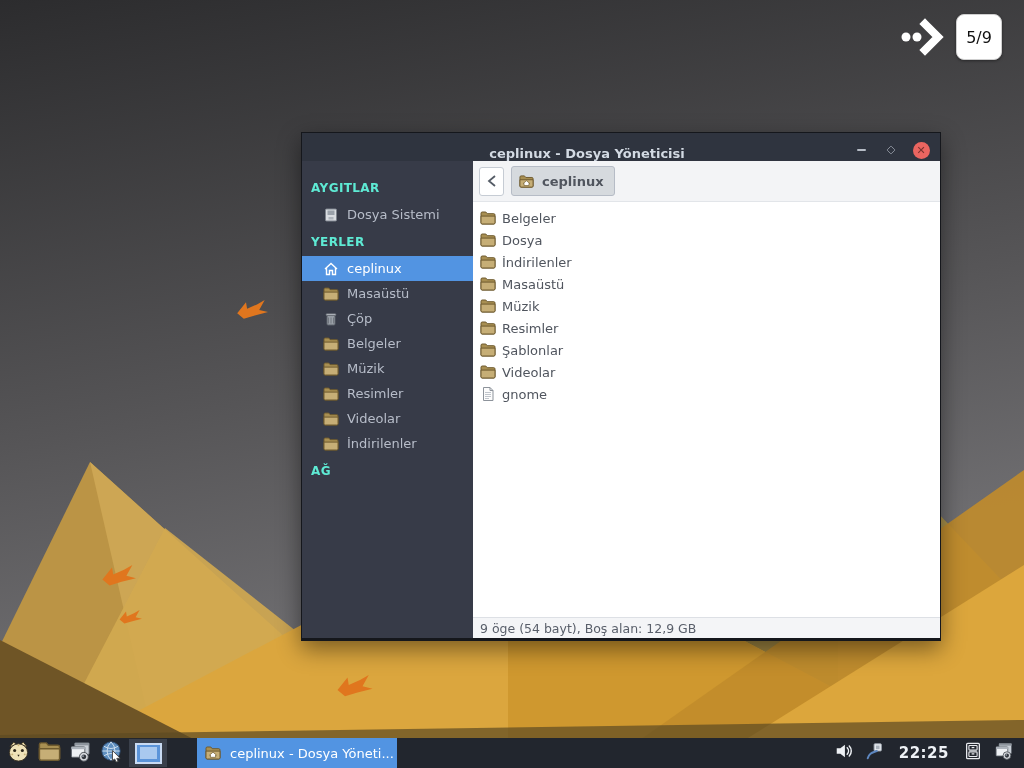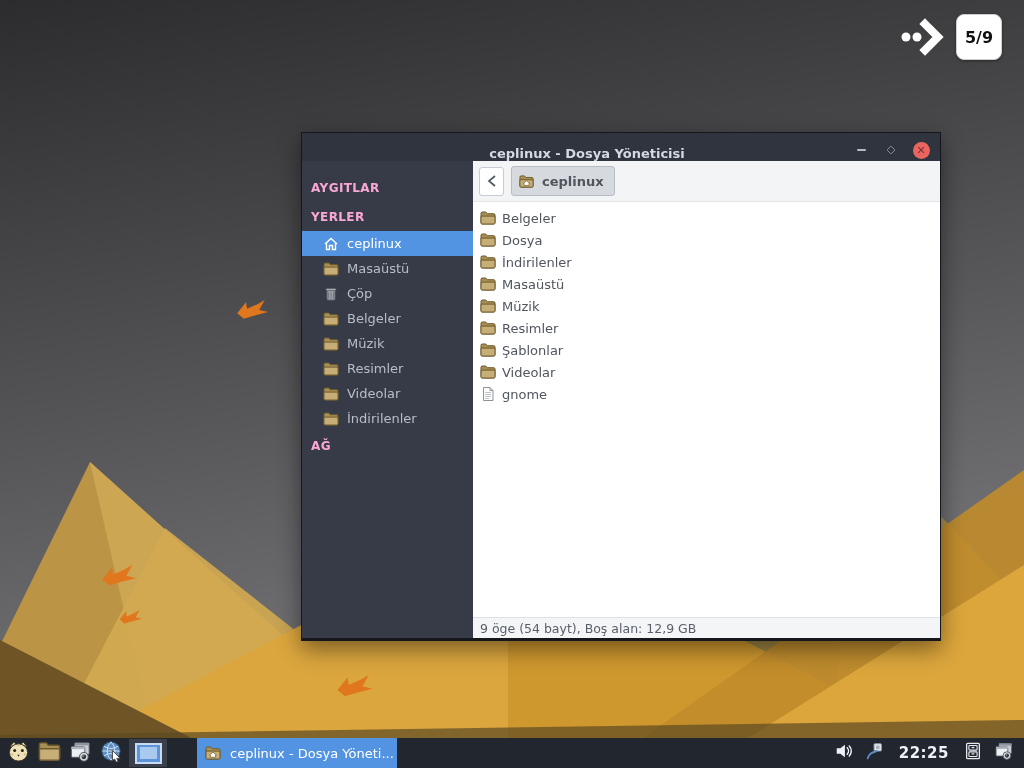--- a/index.html
+++ b/index.html
@@ -5,41 +5,41 @@
   * { margin:0; padding:0; box-sizing:border-box; }
   html,body { width:1024px; height:768px; overflow:hidden; }
   body { font-family:"DejaVu Sans", sans-serif; position:relative; background:#3a3a3c; }
 
   
   #wallpaper { position:absolute; inset:0; }
 
   
   #step-overlay { position:absolute; top:14px; right:22px; display:flex; align-items:center; gap:10px; }
   #step-badge { width:46px; height:46px; background:#fff; border:1px solid #cfcfcf; border-radius:8px;
-    display:flex; align-items:center; justify-content:center; font-weight:bold; font-size:16px; color:#111;
+    display:flex; align-items:center; justify-content:center; font-weight:normal; font-size:16px; color:#111;
     box-shadow:0 1px 3px rgba(0,0,0,.4); }
 
   
   #fm-window { position:absolute; left:301px; top:132px; width:640px; height:509px;
     border:1px solid #15171c; border-bottom:3px solid #15171c; box-shadow:0 8px 22px rgba(0,0,0,.45);
     display:flex; flex-direction:column; background:#fff; }
   #titlebar { height:28px; background:#2f343f; display:flex; align-items:flex-end; padding:0 8px; flex:0 0 auto; }
   #titlebar .app-icon { width:18px; height:16px; margin-left:4px; }
   #window-title { flex:1; text-align:center; color:#d3dae3; font-size:13px; font-weight:bold; }
   .win-btn { width:22px; height:22px; display:flex; align-items:center; justify-content:center; margin-left:8px; }
   .minimize-glyph { width:9px; height:2px; background:#b6bcc6; border-radius:1px; }
   .restore-glyph { width:8px; height:8px; border:1.5px solid #b6bcc6; border-radius:1px; transform:rotate(45deg) scale(.8); opacity:.8; }
   .close-circle { width:17px; height:17px; border-radius:50%; background:#ea6560; display:flex; align-items:center; justify-content:center; }
   .close-x { color:#79322e; font-size:11px; font-weight:bold; line-height:1; }
 
   #window-body { flex:1; display:flex; min-height:0; }
 
   
   #sidebar { width:171px; background:#373b48; color:#b7bdc9; flex:0 0 auto; padding-top:12px; overflow:hidden; }
-  .side-header { font-size:12px; font-weight:bold; color:#f9a8d4; letter-spacing:.4px; padding:8px 10px 7px 9px; }
+  .side-header { font-size:12px; font-weight:bold; color:#5eead4; letter-spacing:.4px; padding:8px 10px 7px 9px; }
   .side-item { display:flex; align-items:center; gap:8px; height:25px; padding-left:21px; font-size:13px; cursor:default; }
   .side-item.selected { background:#5294e2; color:#fff; }
   .side-item .icon, .file-row .icon { width:16px; height:16px; flex:0 0 auto; display:inline-flex; }
   .side-item .icon svg, .file-row .icon svg { width:16px; height:16px; }
 
   
   #main-col { flex:1; display:flex; flex-direction:column; min-width:0; }
   #toolbar { height:41px; background:#f3f4f6; border-bottom:1px solid #e2e5e9; display:flex; align-items:center; padding:0 6px; gap:7px; flex:0 0 auto; }
   #back-button { width:25px; height:29px; background:#fff; border:1px solid #c6ccd4; border-radius:3px;
     display:flex; align-items:center; justify-content:center; }
@@ -128,20 +128,30 @@
       </div>
     <div class="win-btn">
       <div class="close-circle" style="background: rgb(234, 101, 96);">
           <span class="close-x">✕</span>
         </div>
     </div>
   </div>
   <div id="window-body">
     <div id="sidebar">
         <div class="side-header">AYGITLAR</div>
+        <div class="side-item">
+          <span class="icon">
+            <svg viewBox="0 0 16 16">
+              <rect x="2.5" y="2" width="11" height="12" rx="1" fill="#d9dce1" stroke="#7d838c"></rect>
+              <rect x="4.5" y="3.5" width="7" height="4.5" fill="#9aa1aa"></rect>
+              <rect x="5.5" y="10" width="5" height="2.5" fill="#aeb4bc"></rect>
+            </svg>
+          </span>
+          <span class="lbl">Dosya Sistemi</span>
+        </div>
         <div class="side-header">YERLER</div>
         <div class="side-item selected" style="background: rgb(82, 148, 226);">
           <span class="icon">
             <svg viewBox="0 0 16 16">
               <path d="M2 8 L8 2.5 L14 8 M3.5 7 V13.5 H6.5 V9.5 H9.5 V13.5 H12.5 V7" fill="none" stroke="currentColor" stroke-width="1.4"></path>
             </svg>
           </span>
           <span class="lbl">ceplinux</span>
         </div>
         <div class="side-item">

